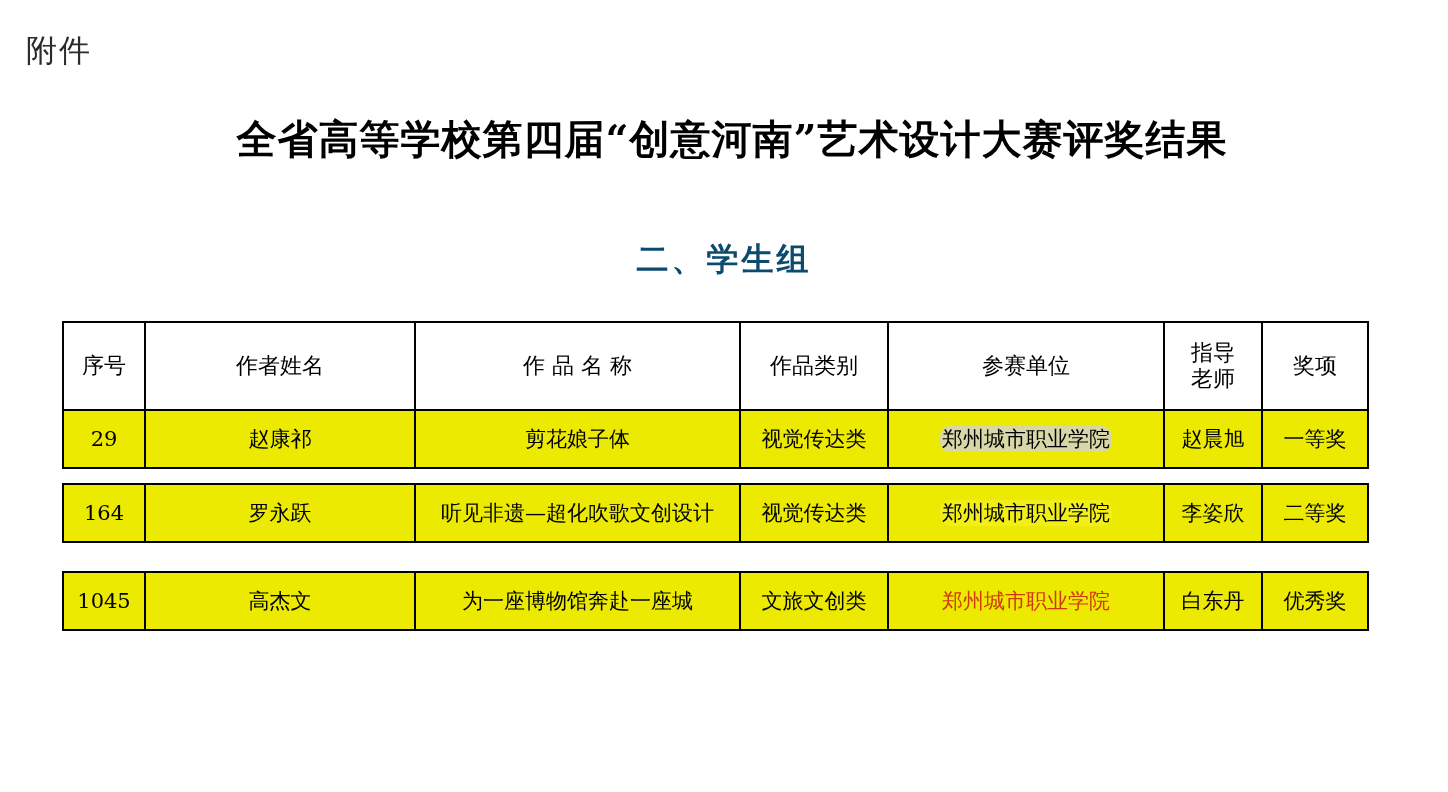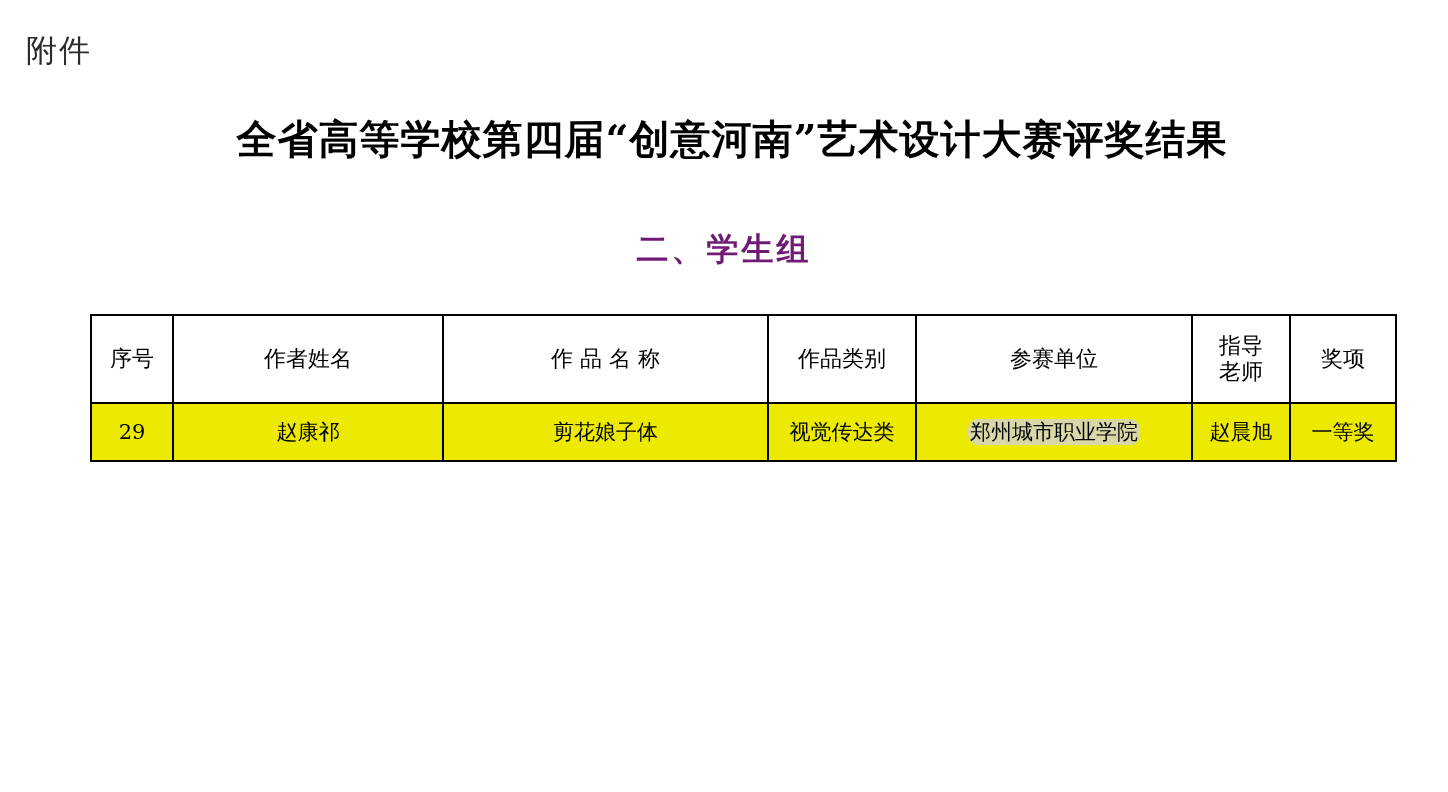--- a/index.html
+++ b/index.html
@@ -39,35 +39,34 @@
     text-align: center;
     font-size: 40px;
     font-weight: bold;
     letter-spacing: 1px;
     color: #000000;
     font-family: "DejaVu Serif", "Liberation Serif", serif;
   }
   .section-title {
     position: absolute;
     left: 0;
-    top: 228px;
+    top: 238px;
     width: 1448px;
     text-align: center;
     font-size: 32px;
     font-weight: bold;
     letter-spacing: 3px;
-    color: #701a75;
+    color: #0c4a6e;
     font-family: "DejaVu Serif", "Liberation Serif", serif;
   }
   .table-wrap {
     position: absolute;
     left: 62px;
-    top: 314px;
+    top: 321px;
     width: 1305px;
-    margin-left: 28px;
   }
   table.results {
     border-collapse: collapse;
     table-layout: fixed;
     width: 1305px;
     font-size: 21px;
   }
   table.results td, table.results th {
     border: 2px solid #000000;
     text-align: center;
@@ -167,20 +166,31 @@
         <tr class="gap">
           <td></td>
             <td></td>
           <td></td>
             <td></td>
           <td></td>
             <td></td>
           <td></td>
         </tr>
 
+        <tr class="hl">
+          <td>164</td>
+          <td>罗永跃</td>
+          <td>听见非遗—超化吹歌文创设计</td>
+          <td>视觉传达类</td>
+          <td class="unit-cell">
+            <span class="unit-text unit-hl-yellow">郑州城市职业学院</span>
+          </td>
+          <td>李姿欣</td>
+          <td>二等奖</td>
+        </tr>
 
 
         <tr class="gap">
           <td></td>
             <td></td>
           <td></td>
             <td></td>
           <td></td>
             <td></td>
           <td></td>
@@ -190,18 +200,29 @@
         <tr class="gap">
           <td></td>
             <td></td>
           <td></td>
             <td></td>
           <td></td>
             <td></td>
           <td></td>
         </tr>
 
+        <tr class="hl">
+          <td>1045</td>
+          <td>高杰文</td>
+          <td>为一座博物馆奔赴一座城</td>
+          <td>文旅文创类</td>
+          <td class="unit-cell">
+            <span class="unit-text unit-red">郑州城市职业学院</span>
+          </td>
+          <td>白东丹</td>
+          <td>优秀奖</td>
+        </tr>
 
       </tbody>
     </table>
   </div>
 
 </div>
 
 </body></html>

